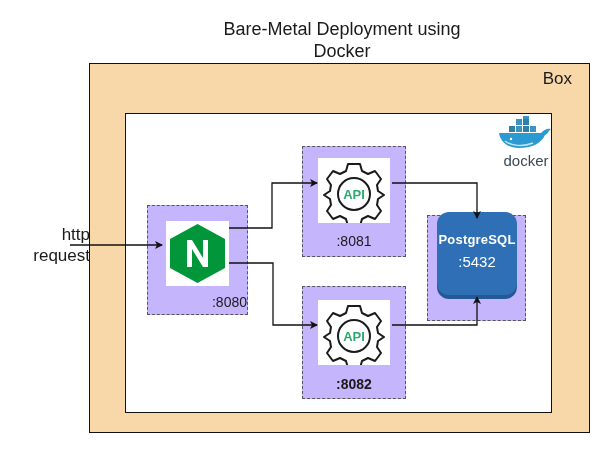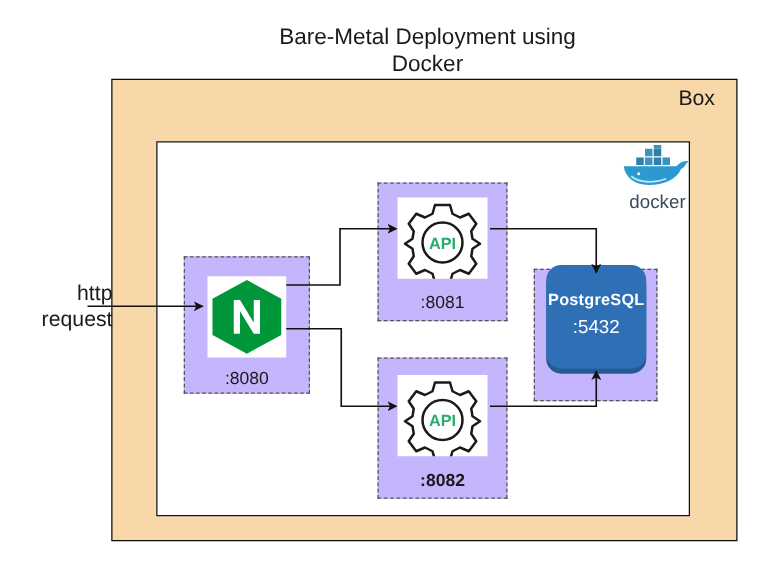--- a/index.html
+++ b/index.html
@@ -61,21 +61,21 @@
   <div>request</div>
 </div>
 
 <div class="abs dashbox" style="left:147px; top:193px; width:101px; height:110px;">
   <div class="abs iconbg" style="left:18px; top:15px; width:63px; height:65px;">
     <svg width="63" height="65" viewBox="0 0 63 65">
       <polygon points="31.5,3 59,18 59,47 31.5,62 4,47 4,18" fill="#009639"></polygon>
       <path d="M21 46 V19 H26 L37 37 V19 H42 V46 H37 L26 28 V46 Z" fill="#ffffff"></path>
     </svg>
   </div>
-  <div class="abs port" style="left:0; top:88px; width:100%;">:8080</div>
+  <div class="abs port" style="left:0; top:88px; width:100%;text-align:right;">:8080</div>
 </div>
 
 <div class="abs dashbox" style="left:302px; top:134px; width:104px; height:111px;">
   <div class="abs iconbg" style="left:15px; top:11px; width:72px; height:65px;">
     <svg width="72" height="65" viewBox="0 0 72 65">
       <path d="M30 6 h12 l2 7 l6 3 l7 -3 l6 8 l-4 6 l1 6 l6 4 v0 l-6 4 l-1 6 l4 6 l-6 8 l-7 -3 l-6 3 l-2 7 h-12 l-2 -7 l-6 -3 l-7 3 l-6 -8 l4 -6 l-1 -6 l-6 -4 l6 -4 l1 -6 l-4 -6 l6 -8 l7 3 l6 -3 z" fill="none" stroke="#1a1a1a" stroke-width="2" stroke-linejoin="round"></path>
       <circle cx="36" cy="36" r="16" fill="none" stroke="#1a1a1a" stroke-width="2"></circle>
       <text x="36" y="41" text-anchor="middle" font-family="Liberation Sans, sans-serif" font-weight="bold" font-size="13" fill="#2bab6e">API</text>
     </svg>
   </div>

